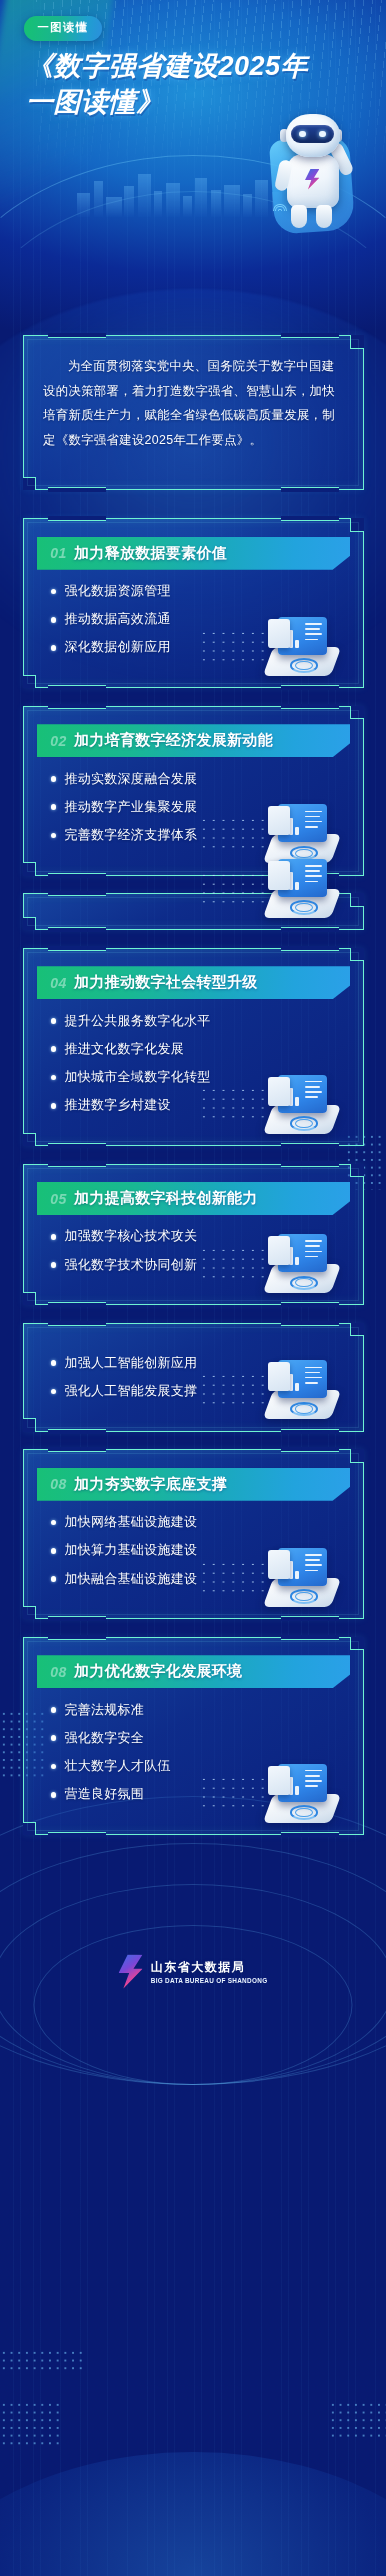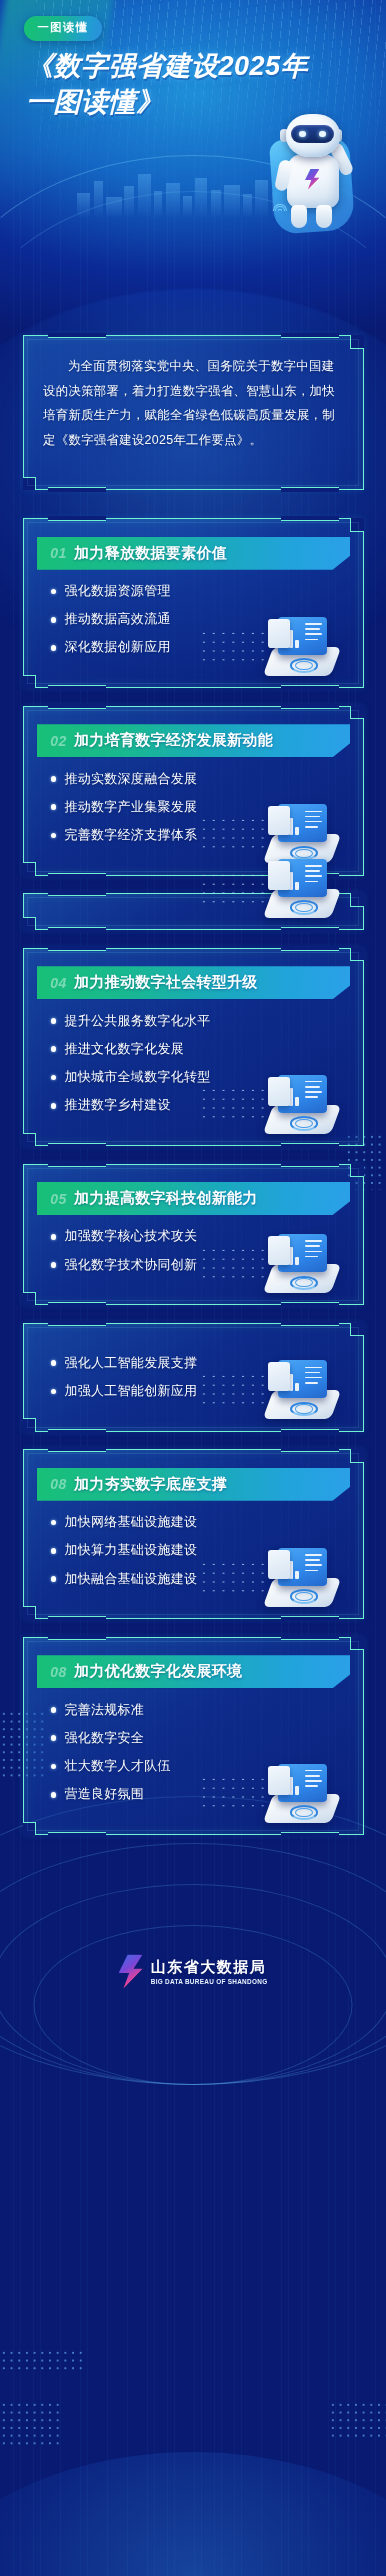--- a/index.html
+++ b/index.html
@@ -202,21 +202,21 @@
     position:absolute; left:50%; bottom:0; transform:translateX(-50%);
     border:0.5px solid rgba(110,200,255,.22); border-radius:50%;
   }
   .logo-row{ position:absolute; left:50%; transform:translateX(-50%); bottom:34px; display:flex; align-items:center; gap:8.2px; }
   .logo-mark{
     width:24px; height:34px;
     background:linear-gradient(145deg,#3a6fe6 0%,#7a46d8 38%,#e2449a 68%,#ff7b3d 100%);
     clip-path:polygon(38% 0,100% 0,62% 42%,100% 42%,20% 100%,44% 54%,0 54%);
     filter:drop-shadow(0 0 4.1px rgba(160,120,255,.6));
   }
-  .logo-txt .cn{ font-size:15px; font-weight:bold; letter-spacing:1.5px; color:#fff; text-shadow:0 1px 3.1px rgba(5,25,80,.6); }
+  .logo-txt .cn{ font-size:12px; font-weight:bold; letter-spacing:1.5px; color:#fff; text-shadow:0 1px 3.1px rgba(5,25,80,.6); }
   .logo-txt .en{ font-size:6.4px; font-weight:bold; letter-spacing:0.3px; color:#eaf4ff; margin-top:1.5px; }
 </style>
 </head>
 <body>
 
 <div class="bg-layer">
   <div class="bg-vert-lines"></div>
   <div class="bg-glowA"></div>
   <div class="bg-glowB"></div>
   <div class="arc" style="left:-62px;top:155px;width:510px;height:361px;"></div>
@@ -505,25 +505,25 @@
       <span class="notch-t"></span>
         <span class="notch-t2"></span>
       <span class="notch-b"></span>
         <span class="notch-b2"></span>
       <span class="cut-tr"></span>
         <span class="cut-bl"></span>
       <span class="inner-glow"></span>
       <div class="bullets">
           <div class="bullet">
        <span class="dot"></span>
+       <span class="btxt">加强人工智能创新应用</span>
+     </div>
+          <div class="bullet">
+       <span class="dot"></span>
        <span class="btxt">强化人工智能发展支撑</span>
-     </div>
-          <div class="bullet">
-       <span class="dot"></span>
-       <span class="btxt">加强人工智能创新应用</span>
      </div>
         </div>
       <div class="illus">
         <span class="il-dots"></span>
         <span class="il-base"></span>
         <span class="il-screen">
           <span class="bar" style="left:5.2px;bottom:7.2px;width:4.1px;height:11.3px;"></span>
           <span class="bar" style="left:11.3px;bottom:7.2px;width:4.1px;height:17.5px;"></span>
           <span class="bar" style="left:17.5px;bottom:7.2px;width:4.1px;height:8.2px;"></span>
           <span class="bar" style="left:27px;top:6.2px;width:17.5px;height:1.5px;"></span>

